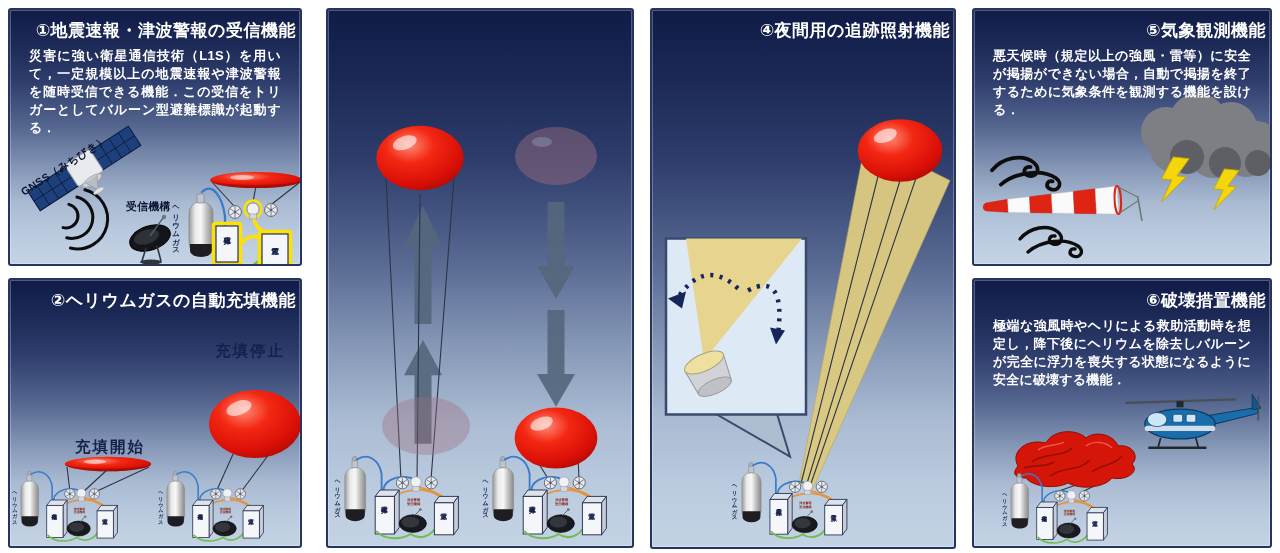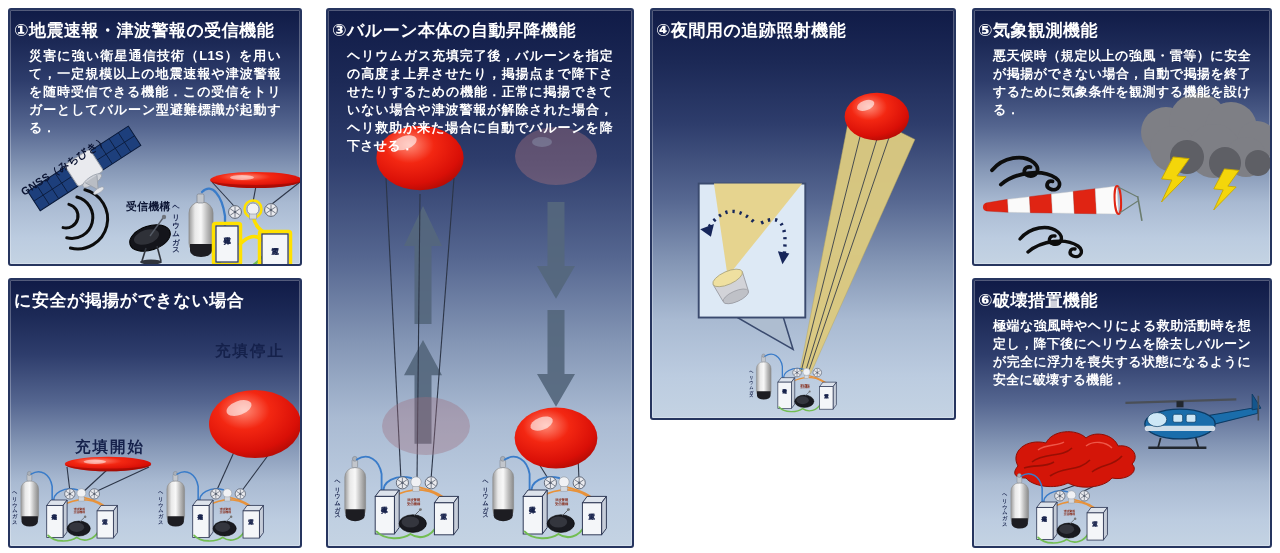--- a/index.html
+++ b/index.html
@@ -4,21 +4,21 @@
 <style>
   html,body{margin:0;padding:0;background:#ffffff;font-family:"Liberation Sans","DejaVu Sans",sans-serif;}
   #stage{position:relative;width:1280px;height:553px;background:#ffffff;overflow:hidden;}
   .panel{
     position:absolute;box-sizing:border-box;border:2px solid #26355f;border-radius:3px;
     background:linear-gradient(180deg,#101b47 0%,#1c2956 13%,#2e3d6c 28%,#556690 46%,#8496b5 62%,#a9bad2 76%,#bccce0 90%,#c4d3e3 100%);
     box-shadow:inset 0 0 0 1px rgba(255,255,255,.28);
     overflow:hidden;
   }
   .panel-text{position:relative;z-index:2;pointer-events:none;}
-  .panel h2{margin:9px 4px 5px;text-align:left;color:#ffffff;font-size:17px;font-weight:bold;letter-spacing:.5px;white-space:nowrap;}
+  .panel h2{margin:9px 4px 5px;text-align:right;color:#ffffff;font-size:17px;font-weight:bold;letter-spacing:.5px;white-space:nowrap;}
   .panel .body{margin:1px 19px;color:#ffffff;font-size:13px;font-weight:bold;line-height:1.38;text-align:justify;letter-spacing:.2px;}
   .illus{position:absolute;left:0;top:0;width:100%;height:100%;z-index:1;}
   
   .vtext{writing-mode:vertical-rl;text-orientation:upright;font-weight:bold;fill:#15204a;}
   .box-label{font-size:8.2px;}
   .eq-label{font-size:7.4px;}
   .tiny{font-size:4.2px;font-weight:bold;fill:#8a3525;text-anchor:middle;}
   .p1-label{font-size:10.8px;font-weight:bold;fill:#0b1433;letter-spacing:.4px;}
   .big-label{font-size:15.5px;font-weight:bold;fill:#15214b;text-anchor:middle;letter-spacing:2px;}
   .wire-blue{fill:none;stroke:#3a7cc9;stroke-width:2.3;stroke-linecap:round;}
@@ -194,21 +194,21 @@
       <path class="tether" d="M98,189 L72,213"></path>
       <path class="tether" d="M139,187 L85,212"></path>
       <use href="#balloonDisc" transform="translate(98,184) scale(0.94,0.9)"></use>
       <use href="#station" transform="translate(0,186) scale(0.68)"></use>
       <path class="tether" d="M224,172 L206,212"></path>
       <path class="tether" d="M262,170 L231,212"></path>
       <use href="#balloonRound" transform="translate(245,144)"></use>
       <use href="#station" transform="translate(146,186) scale(0.68)"></use>
     </svg>
     <div class="panel-text">
-      <h2>に安全が掲揚ができない場合</h2>
+      <h2>②ヘリウムガスの自動充填機能</h2>
     </div>
   </div>
 
   <div class="panel" style="left:326px;top:8px;width:308px;height:540px;">
     <svg class="illus" viewBox="0 0 304 536">
       <g opacity="0.45">
         <ellipse cx="228" cy="146" rx="41" ry="29" fill="#9e6f7d"></ellipse>
         <ellipse cx="214" cy="132" rx="10" ry="5" fill="#ffffff" opacity="0.5"></ellipse>
       </g>
       <use href="#arrowUp" transform="translate(95,196)"></use>
@@ -219,27 +219,23 @@
       <path class="tether" d="M92,184 L89,471"></path>
       <path class="tether" d="M126,168 L103,470"></path>
       <use href="#balloonRound" transform="translate(92,148) scale(0.95)"></use>
       <ellipse cx="98" cy="416" rx="44" ry="29" fill="#9e6f7d" opacity="0.38"></ellipse>
       <path class="tether" d="M206,446 L221,470"></path>
       <path class="tether" d="M250,446 L251,470"></path>
       <use href="#balloonRound" transform="translate(228,428) scale(0.9)"></use>
       <use href="#station" transform="translate(4,440) scale(0.8)"></use>
       <use href="#station" transform="translate(152,440) scale(0.8)"></use>
     </svg>
-    <div class="panel-text">
-      <h2>③バルーン本体の自動昇降機能</h2>
-      <div class="body">ヘリウムガス充填完了後，バルーンを指定の高度ま上昇させたり，掲揚点まで降下させたりするための機能．正常に掲揚できていない場合や津波警報が解除された場合，ヘリ救助が来た場合に自動でバルーンを降下させる．</div>
-    </div>
-  </div>
-
-  <div class="panel" style="left:650px;top:8px;width:306px;height:412px;">
+  </div>
+
+  <div class="panel" style="left:650px;top:8px;width:306px;height:541px;">
     <svg class="illus" viewBox="0 0 302 536">
       <polygon points="147,474 214,128 298,170 161,478" fill="#dcca80" opacity="0.96" stroke="#b3a35e" stroke-width="0.6"></polygon>
       <path class="tether" d="M228,158 L149,473"></path>
       <path class="tether" d="M248,170 L154,476"></path>
       <path class="tether" d="M268,156 L159,473"></path>
       <use href="#balloonRound" transform="translate(248,140) scale(0.92)"></use>
       <g>
         <polygon points="58,400 124,400 138,446" fill="#aebdd0" stroke="#3a4a6e" stroke-width="2"></polygon>
         <rect x="14" y="228" width="140" height="176" fill="#dde9f5" stroke="#3a4a6e" stroke-width="2.5"></rect>
         <polygon points="52,350 34,228 150,228" fill="#e6d48f"></polygon>

